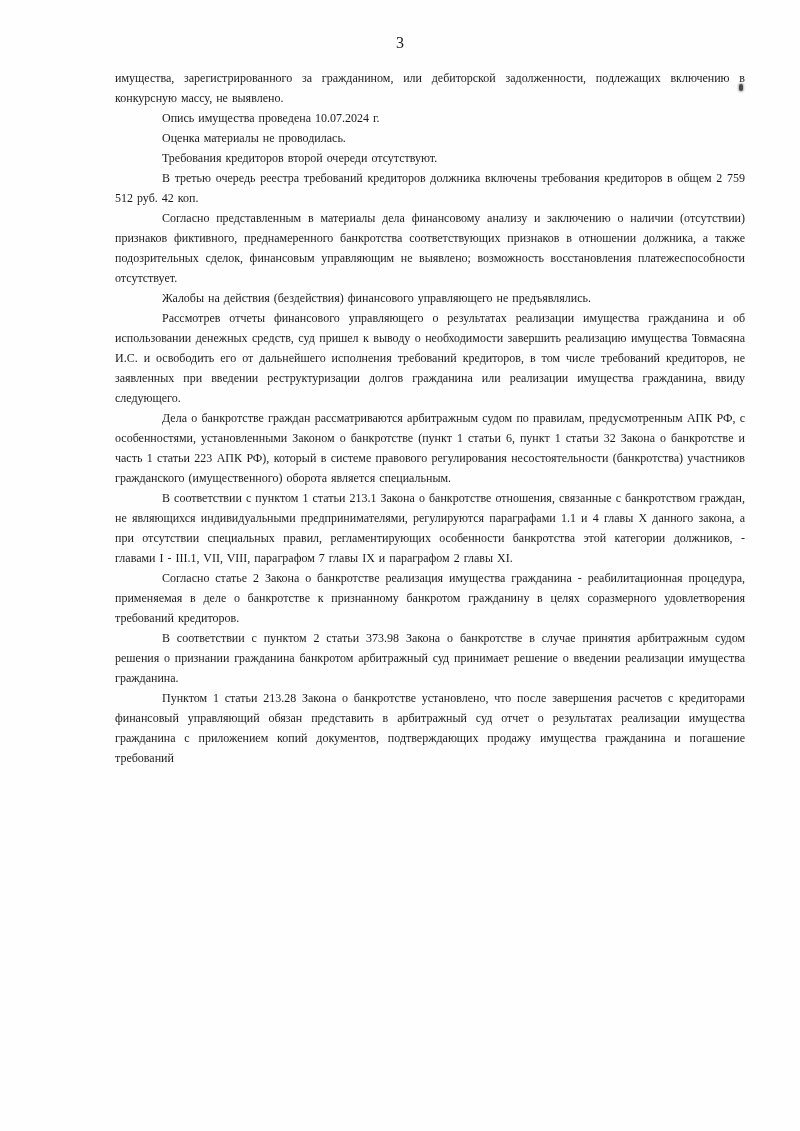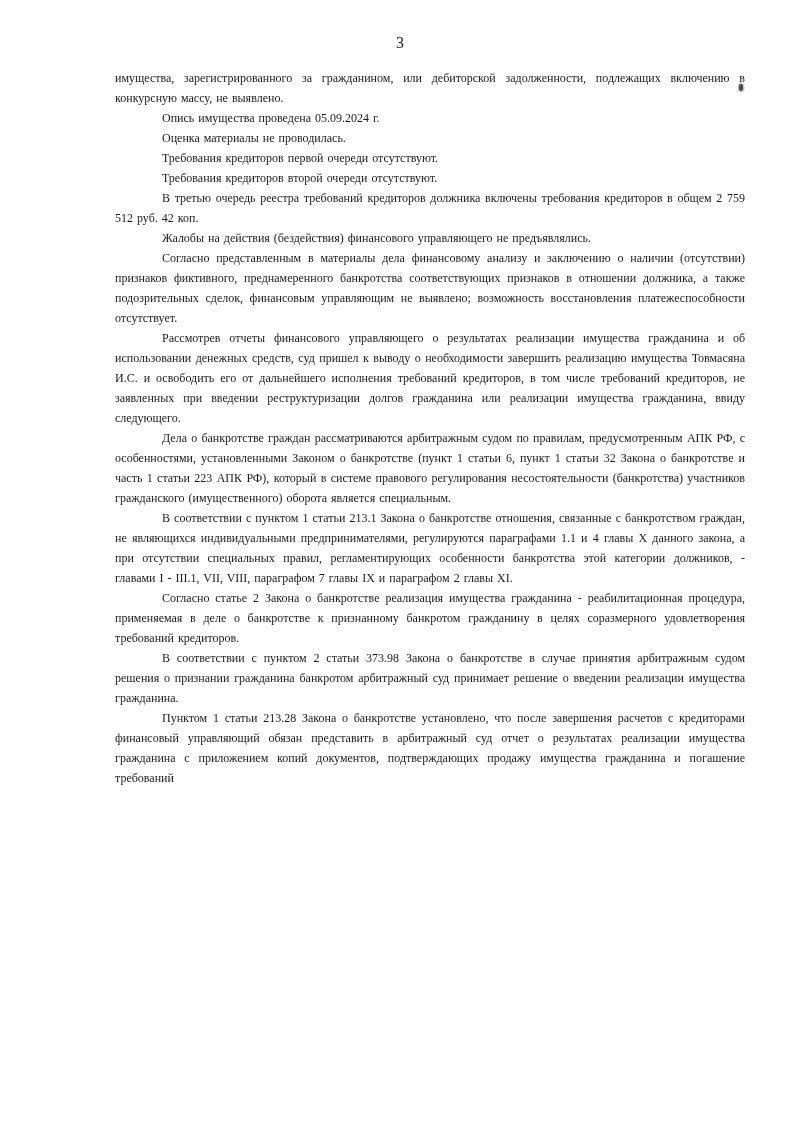--- a/index.html
+++ b/index.html
@@ -44,27 +44,26 @@
 </style>
 </head>
 <body>
 
 <div class="page">
 
   <div class="page-number">3</div>
 
   <div class="body-text">
     <p class="para continued">имущества, зарегистрированного за гражданином, или дебиторской задолженности, подлежащих включению в конкурсную массу, не выявлено.</p>
-    <p class="para">Опись имущества проведена 05.09.2024 г.</p>
+    <p class="para">Опись имущества проведена 10.07.2024 г.</p>
     <p class="para">Оценка материалы не проводилась.</p>
-    <p class="para">Требования кредиторов первой очереди отсутствуют.</p>
     <p class="para">Требования кредиторов второй очереди отсутствуют.</p>
     <p class="para">В третью очередь реестра требований кредиторов должника включены требования кредиторов в общем 2 759 512 руб. 42 коп.</p>
+    <p class="para">Согласно представленным в материалы дела финансовому анализу и заключению о наличии (отсутствии) признаков фиктивного, преднамеренного банкротства соответствующих признаков в отношении должника, а также подозрительных сделок, финансовым управляющим не выявлено; возможность восстановления платежеспособности отсутствует.</p>
     <p class="para">Жалобы на действия (бездействия) финансового управляющего не предъявлялись.</p>
-    <p class="para">Согласно представленным в материалы дела финансовому анализу и заключению о наличии (отсутствии) признаков фиктивного, преднамеренного банкротства соответствующих признаков в отношении должника, а также подозрительных сделок, финансовым управляющим не выявлено; возможность восстановления платежеспособности отсутствует.</p>
     <p class="para">Рассмотрев отчеты финансового управляющего о результатах реализации имущества гражданина и об использовании денежных средств, суд пришел к выводу о необходимости завершить реализацию имущества Товмасяна И.С. и освободить его от дальнейшего исполнения требований кредиторов, в том числе требований кредиторов, не заявленных при введении реструктуризации долгов гражданина или реализации имущества гражданина, ввиду следующего.</p>
     <p class="para">Дела о банкротстве граждан рассматриваются арбитражным судом по правилам, предусмотренным АПК РФ, с особенностями, установленными Законом о банкротстве (пункт 1 статьи 6, пункт 1 статьи 32 Закона о банкротстве и часть 1 статьи 223 АПК РФ), который в системе правового регулирования несостоятельности (банкротства) участников гражданского (имущественного) оборота является специальным.</p>
     <p class="para">В соответствии с пунктом 1 статьи 213.1 Закона о банкротстве отношения, связанные с банкротством граждан, не являющихся индивидуальными предпринимателями, регулируются параграфами 1.1 и 4 главы X данного закона, а при отсутствии специальных правил, регламентирующих особенности банкротства этой категории должников, - главами I - III.1, VII, VIII, параграфом 7 главы IX и параграфом 2 главы XI.</p>
     <p class="para">Согласно статье 2 Закона о банкротстве реализация имущества гражданина - реабилитационная процедура, применяемая в деле о банкротстве к признанному банкротом гражданину в целях соразмерного удовлетворения требований кредиторов.</p>
     <p class="para">В соответствии с пунктом 2 статьи 373.98 Закона о банкротстве в случае принятия арбитражным судом решения о признании гражданина банкротом арбитражный суд принимает решение о введении реализации имущества гражданина.</p>
     <p class="para">Пунктом 1 статьи 213.28 Закона о банкротстве установлено, что после завершения расчетов с кредиторами финансовый управляющий обязан представить в арбитражный суд отчет о результатах реализации имущества гражданина с приложением копий документов, подтверждающих продажу имущества гражданина и погашение требований</p>
   </div>
 
   <div class="speck"></div>
 

